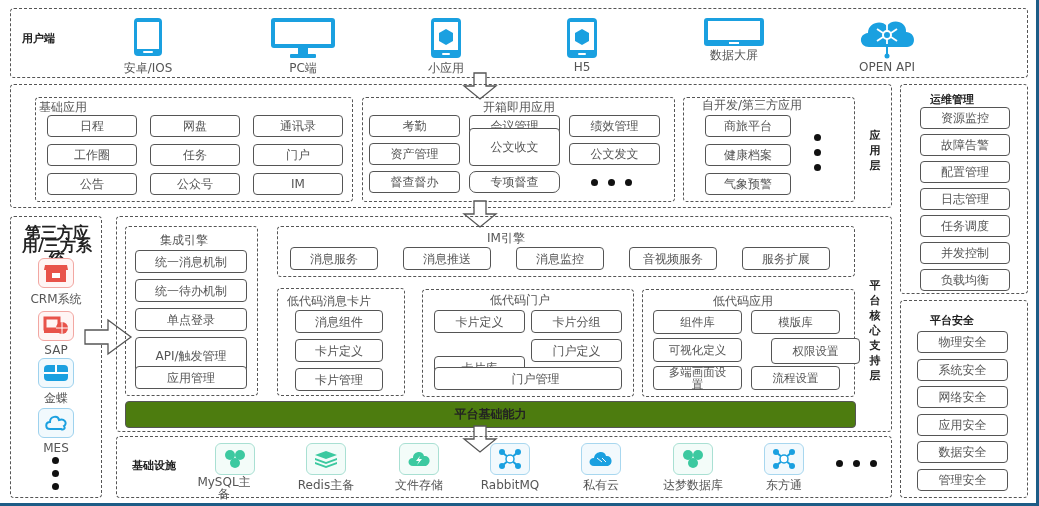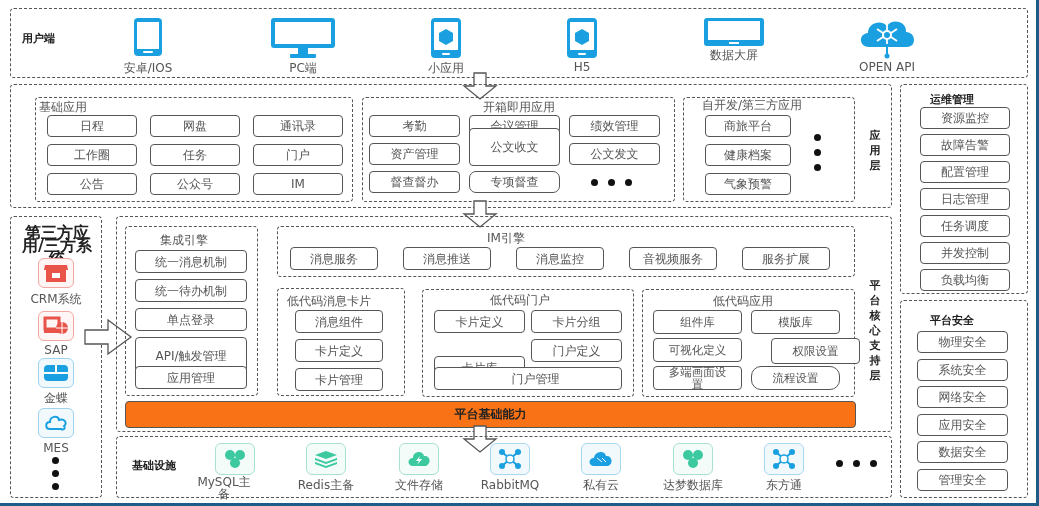--- a/index.html
+++ b/index.html
@@ -24,21 +24,21 @@
   .dev-label { position:absolute; font-size:12px; color:#555; text-align:center; width:90px; }
   .dots { position:absolute; display:flex; gap:10px; }
   .dot { width:7px; height:7px; border-radius:50%; background:#111; }
   .vdots { position:absolute; display:flex; flex-direction:column; gap:8px; }
   .infra-icon { position:absolute; width:40px; height:32px; border:1.5px solid #a9e0d3; border-radius:6px; box-sizing:border-box; display:flex; align-items:center; justify-content:center; background:#f3fcf9;}
   .infra-icon.blue { border-color:#a8d7ef; background:#f2f9fd; }
   .infra-label { position:absolute; font-size:12px; color:#555; text-align:center; width:80px; line-height:12px; }
   .tp-icon { position:absolute; width:36px; height:30px; border:1.5px solid #f2a7a2; border-radius:6px; box-sizing:border-box; display:flex; align-items:center; justify-content:center; background:#fff5f4; }
   .tp-icon.blue { border-color:#9ed2ee; background:#f1f9fd; }
   .tp-label { position:absolute; font-size:12px; color:#555; width:80px; text-align:center; }
-  .foundation { position:absolute; left:125px; top:401px; width:731px; height:27px; border:1.5px solid #555; border-radius:4px; background:#f97316; box-sizing:border-box; display:flex; align-items:center; justify-content:center; font-size:12px; font-weight:bold; color:#222; }
+  .foundation { position:absolute; left:125px; top:401px; width:731px; height:27px; border:1.5px solid #555; border-radius:4px; background:#4d7c0f; box-sizing:border-box; display:flex; align-items:center; justify-content:center; font-size:12px; font-weight:bold; color:#222; }
   svg.arrow { position:absolute; overflow:visible; }
 </style>
 </head>
 <body>
 
 <div class="frame-right"></div>
 <div class="frame-bottom"></div>
 
 <div class="dash" style="left:10px;top:8px;width:1018px;height:70px;"></div>
 <div class="lbl bold" style="left:22px;top:31px;font-size:11px;">用户端</div>
@@ -242,21 +242,21 @@
   </div>
 
 <div class="dash" style="left:642px;top:289px;width:213px;height:108px;"></div>
 <div class="lbl" style="left:713px;top:293px">低代码应用</div>
 <div id="lc-app">
     <div class="box" style="left: 653px; top: 310px; width: 89px; height: 24px; padding: 0px 14px; font-size: 11.5px;">组件库</div>
     <div class="box" style="left: 751px; top: 310px; width: 89px; height: 24px; padding: 0px 14px; font-size: 11.5px;">模版库</div>
     <div class="box" style="left: 653px; top: 338px; width: 89px; height: 24px; padding: 0px 14px; font-size: 11.5px;">可视化定义</div>
     <div class="box" style="left: 751px; top: 338px; width: 89px; height: 24px; padding: 12px 14px; font-size: 11.5px; margin-left: 20px;">权限设置</div>
     <div class="box" style="left: 653px; top: 366px; width: 89px; height: 24px; padding: 0px 14px; font-size: 11.5px;">多端画面设置</div>
-    <div class="box" style="left: 751px; top: 366px; width: 89px; height: 24px; padding: 0px 14px; font-size: 11.5px; border-radius: 10px;">流程设置</div>
+    <div class="box" style="left: 751px; top: 366px; width: 89px; height: 24px; padding: 0px 14px; font-size: 11.5px;">流程设置</div>
   </div>
 
 <div class="foundation">平台基础能力</div>
 
 <svg class="arrow" style="left:462px;top:425px" width="36" height="28" viewBox="0 0 36 28">
   <path d="M12 1 L24 1 L24 14 L34 14 L18 27 L2 14 L12 14 Z" fill="#fff" stroke="#555" stroke-width="1.3"></path>
 </svg>
 
 <div class="dash" style="left:116px;top:436px;width:776px;height:62px;"></div>
 <div class="lbl bold" style="left:132px;top:458px;font-size:11px;">基础设施</div>

